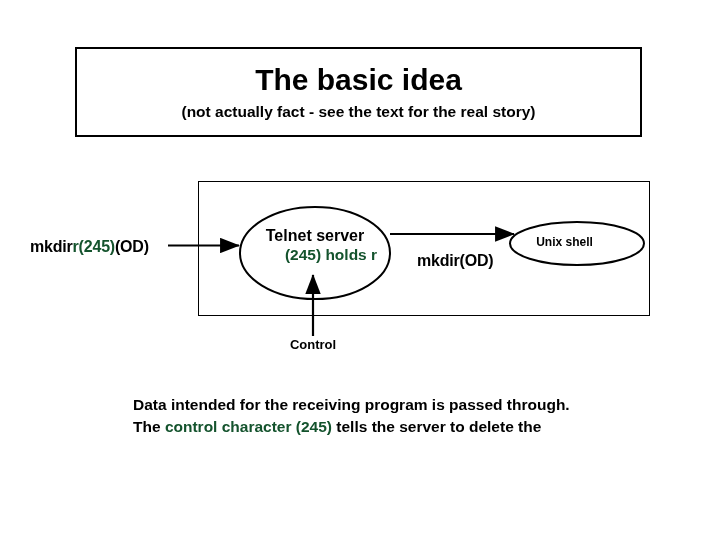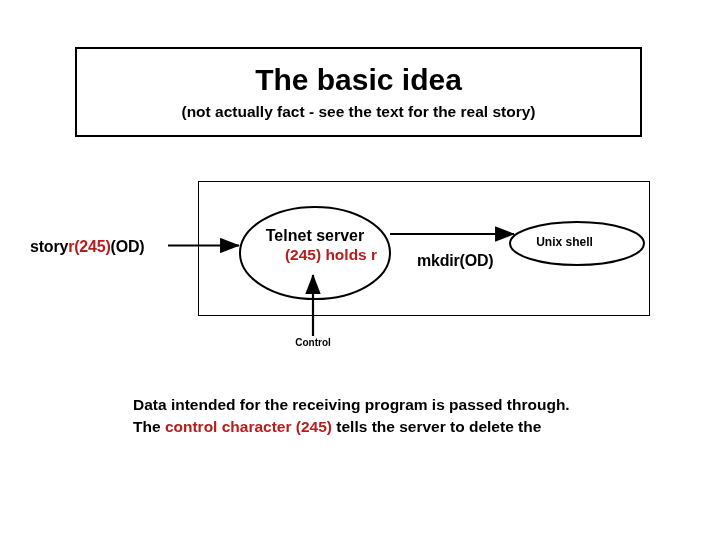--- a/index.html
+++ b/index.html
@@ -113,25 +113,25 @@
     width: 109px;
     text-align: center;
     font-size: 12px;
     font-weight: bold;
   }
   #label-control {
     left: 253px;
     top: 337px;
     width: 120px;
     text-align: center;
-    font-size: 10px;
+    font-size: 13px;
     font-weight: bold;
   }
 
-  .red { color: #b91c1c; }
+  .red { color: #14532d; }
 
   
   #caption {
     position: absolute;
     left: 93px;
     top: 394px;
     width: 540px;
     font-size: 15.5px;
     font-weight: bold;
     line-height: 21.5px;
@@ -160,21 +160,21 @@
 
   <ellipse cx="315" cy="253" rx="75" ry="46" fill="none" stroke="#000000" stroke-width="2"></ellipse>
 
   <line x1="390" y1="234" x2="514" y2="234" stroke="#000000" stroke-width="2.2" marker-end="url(#arrowhead)"></line>
 
   <ellipse cx="577" cy="243.5" rx="67" ry="21.5" fill="none" stroke="#000000" stroke-width="2"></ellipse>
 
   <line x1="313" y1="336" x2="313" y2="275" stroke="#000000" stroke-width="2.2" marker-end="url(#arrowhead)"></line>
 </svg>
 
-<div class="lbl" id="label-input"><span>story</span><span class="red">r(245)</span><span>(OD)</span></div>
+<div class="lbl" id="label-input"><span>mkdir</span><span class="red">r(245)</span><span>(OD)</span></div>
 
 <div class="lbl" id="label-telnet-title">Telnet server</div>
 
 <div class="lbl red" id="label-telnet-state">(245) holds r</div>
 
 <div class="lbl" id="label-mkdir-out">mkdir(OD)</div>
 
 <div class="lbl" id="label-unix-shell">Unix shell</div>
 
 <div class="lbl" id="label-control">Control</div>

